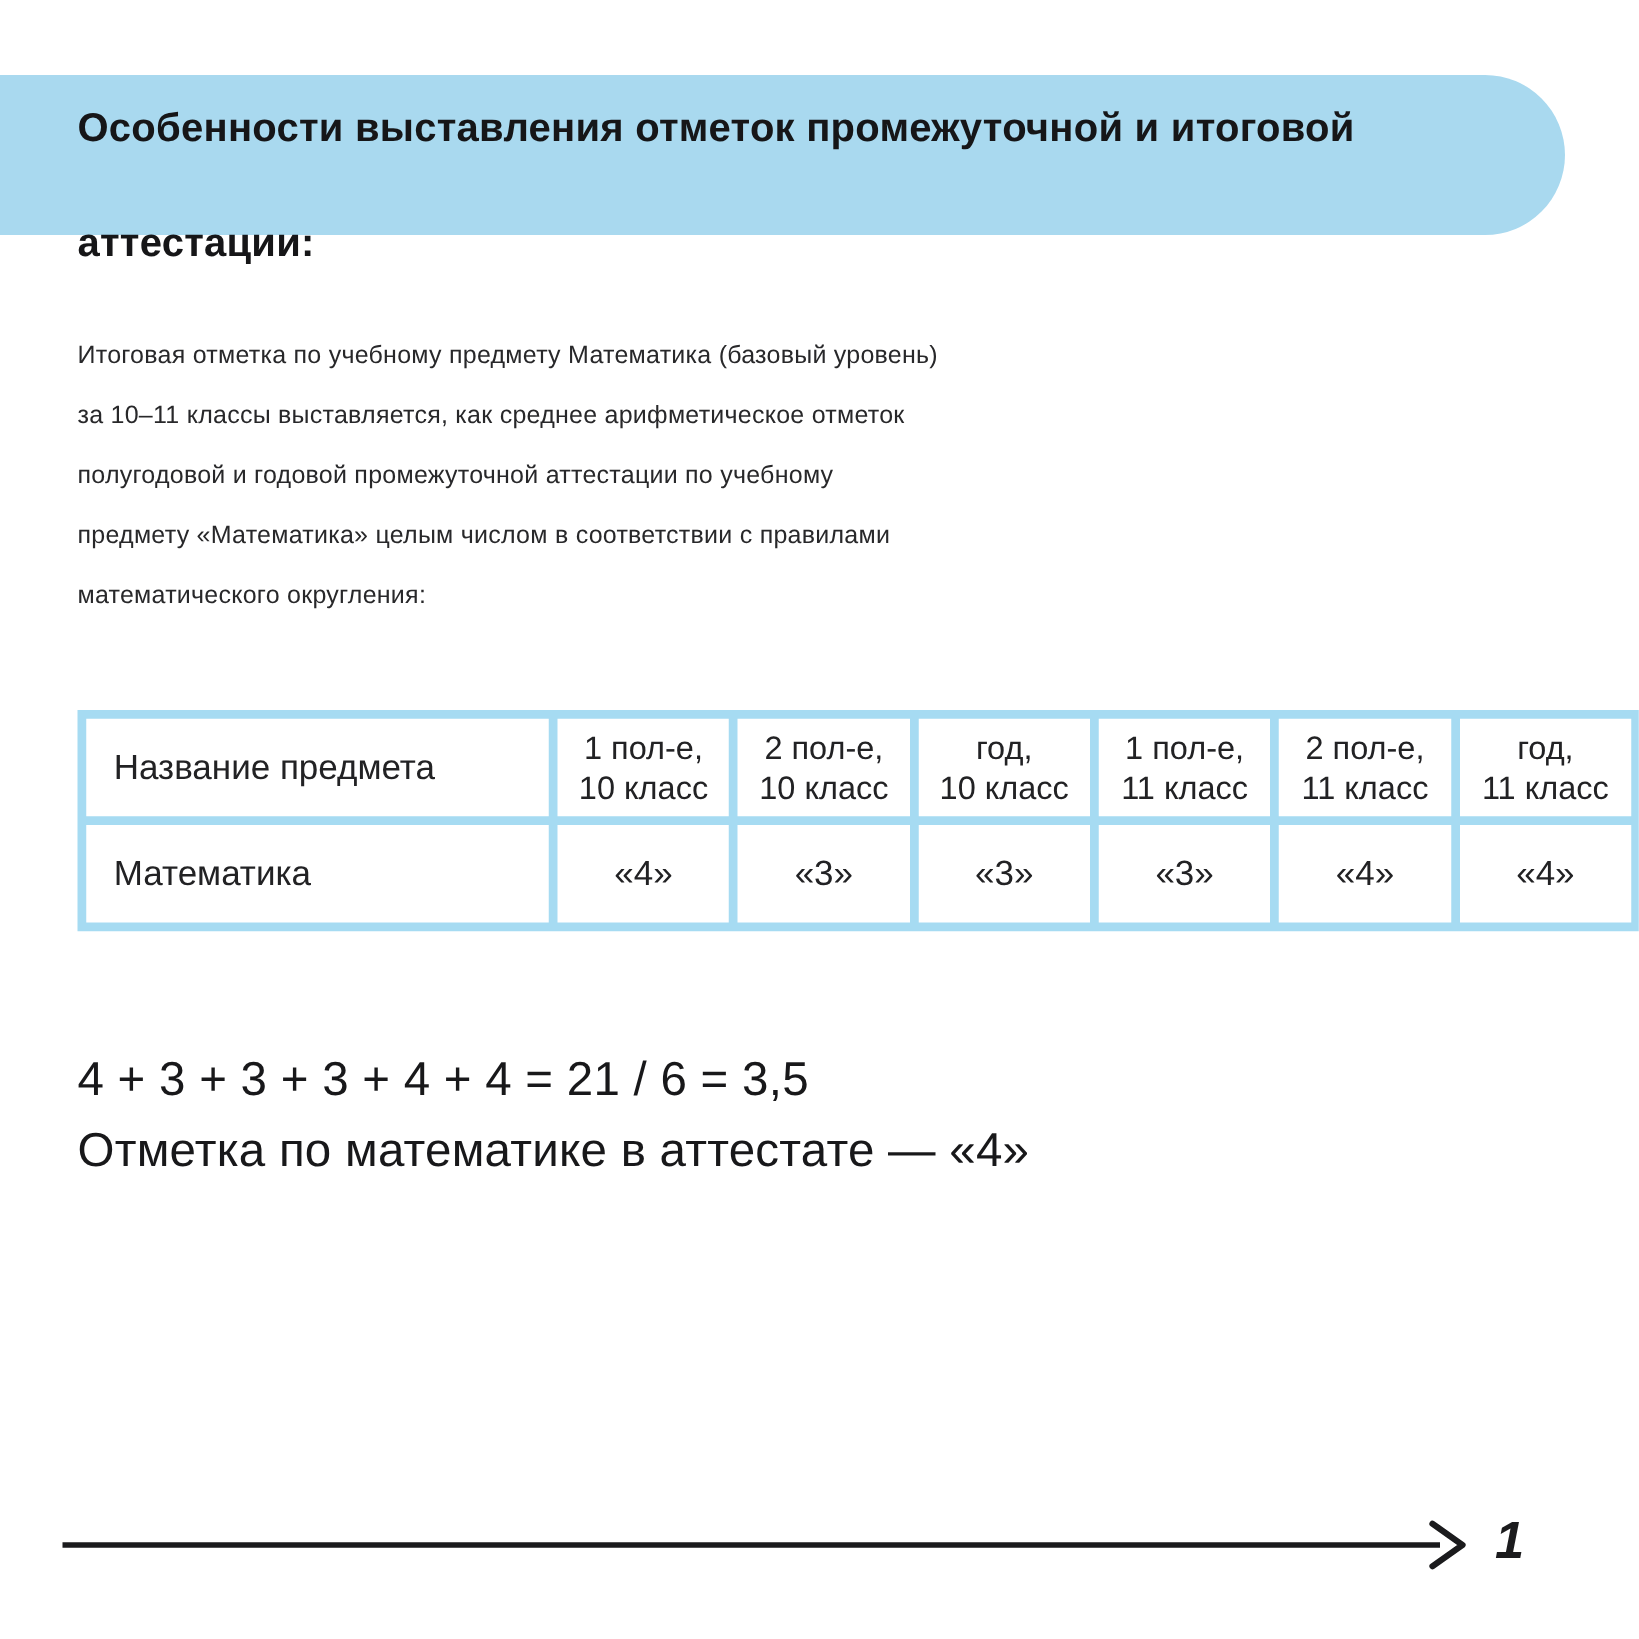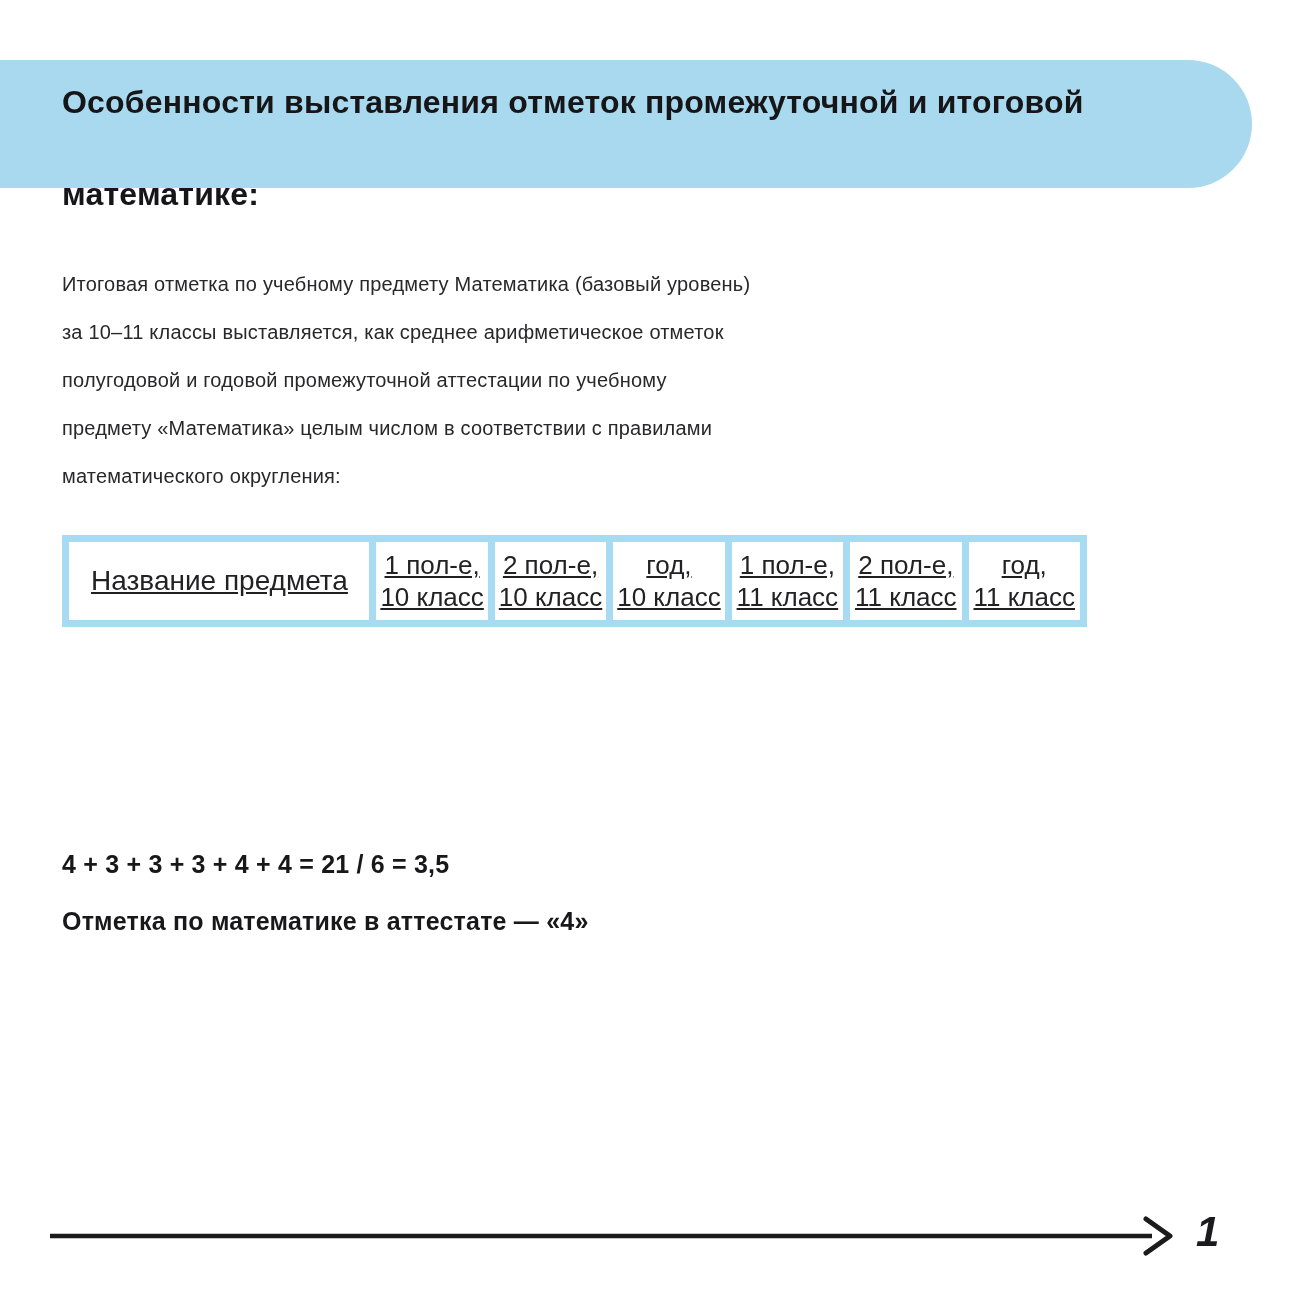--- a/index.html
+++ b/index.html
@@ -44,23 +44,22 @@
     font-size: 20px;
     line-height: 48px;
     color: #28282a;
     white-space: nowrap;
     letter-spacing: 0.2px;
   }
 
   
   .grades-table-wrap {
     position: absolute;
-    left: 62px; top: 535px;
-    width: 1025px;
-    text-decoration: underline;
+    left: 62px; top: 568px;
+    width: 1250px;
   }
   table.grades {
     width: 100%;
     border-collapse: separate;
     border-spacing: 7px;
     background: #a6dbf2;
   }
   table.grades td, table.grades th {
     background: #ffffff;
     vertical-align: middle;
@@ -80,22 +79,22 @@
     height: 78px;
     font-size: 28px;
   }
 
   
   .summary {
     position: absolute;
     left: 62px; top: 836px;
   }
   .summary-line {
-    font-size: 25px;
-    font-weight: bold;
+    font-size: 38px;
+    font-weight: normal;
     line-height: 57px;
     color: #18181a;
     white-space: nowrap;
     letter-spacing: 0.2px;
   }
 
   
   .footer-arrow {
     position: absolute;
     left: 48px; top: 1212px;
@@ -109,21 +108,21 @@
     font-style: italic;
     font-weight: 600;
     color: #1b1b1d;
   }
 </style>
 </head>
 <body>
 
 <div class="banner">
   <div class="banner-line">Особенности выставления отметок промежуточной и итоговой</div>
-  <div class="banner-line">математике:</div>
+  <div class="banner-line">аттестации:</div>
 </div>
 
 <div class="intro">
   <div class="intro-line">Итоговая отметка по учебному предмету Математика (базовый уровень)</div>
   <div class="intro-line">за 10–11 классы выставляется, как среднее арифметическое отметок</div>
   <div class="intro-line">полугодовой и годовой промежуточной аттестации по учебному</div>
   <div class="intro-line">предмету «Математика» целым числом в соответствии с правилами</div>
   <div class="intro-line">математического округления:</div>
 </div>
 
@@ -138,20 +137,29 @@
 10 класс</th>
       <th class="col-mark">год,
 10 класс</th>
       <th class="col-mark">1 пол-е,
 11 класс</th>
       <th class="col-mark">2 пол-е,
 11 класс</th>
       <th class="col-mark">год,
 11 класс</th>
     </tr>
+    <tr class="data-row">
+      <td class="col-subject">Математика</td>
+      <td class="col-mark">«4»</td>
+      <td class="col-mark">«3»</td>
+      <td class="col-mark">«3»</td>
+      <td class="col-mark">«3»</td>
+      <td class="col-mark">«4»</td>
+      <td class="col-mark">«4»</td>
+    </tr>
   </tbody>
     </table>
 </div>
 
 <div class="summary">
   <div class="summary-line">4 + 3 + 3 + 3 + 4 + 4 = 21 / 6 = 3,5</div>
   <div class="summary-line">Отметка по математике в аттестате — «4»</div>
 </div>
 
 <svg class="footer-arrow" viewBox="0 0 1130 48" xmlns="http://www.w3.org/2000/svg">

